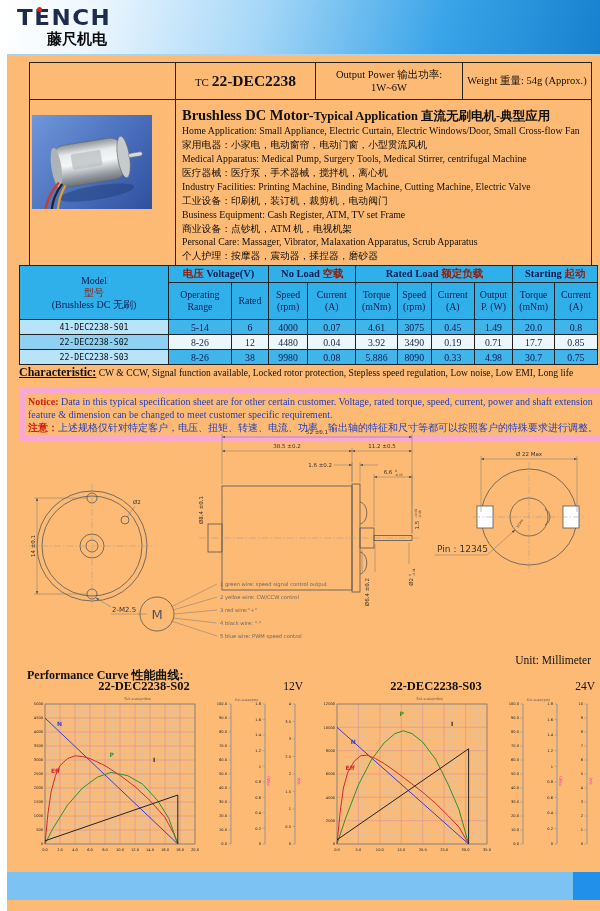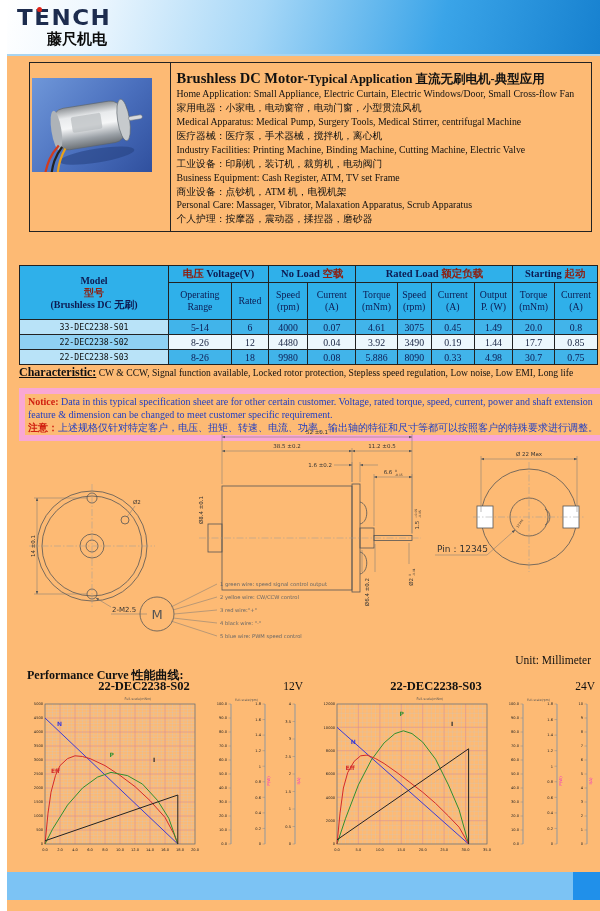--- a/index.html
+++ b/index.html
@@ -33,21 +33,21 @@
   .app-title .t1{font-weight:bold;font-size:14.5px;}
   .app-title .t2{font-weight:bold;font-size:12.5px;}
   .app-title .t3{font-weight:bold;font-size:12.5px;}
   .app-line{white-space:nowrap;font-size:9.8px;line-height:1.42;}
 
   
   .spec{position:absolute;left:12px;top:265px;width:579px;text-align:center;}
   .spec th,.spec td{border:1px solid #222;padding:0;}
   .spec .gh{background:#2fb0ea;font-size:10.5px;font-weight:bold;height:16px;color:#0d1b52;}
   .spec .sh{background:#2fb0ea;font-size:9.8px;font-weight:normal;height:36px;color:#0d1b52;line-height:1.25;}
-  .spec .mh{background:#2fb0ea;font-size:10px;font-weight:bold;color:#0d1b52;line-height:1.2;width:148px;}
+  .spec .mh{background:#2fb0ea;font-size:10px;font-weight:normal;color:#0d1b52;line-height:1.2;width:148px;}
   .spec .red{color:#8c2012;}
   .spec .rb td{background:#41b4ea;color:#0d1b52;}
   .spec .rl td{background:#ecf7fd;color:#15213f;}
   .spec td{font-size:9.8px;height:14px;}
   .spec td.m{font-family:"DejaVu Sans Mono",monospace;font-size:8.2px;background:#b9e3f8;color:#101010;}
   .spec td.m.m2{background:#8fd1f3;}
 
   .charblk{position:absolute;left:12px;top:361px;width:580px;line-height:1.2;white-space:nowrap;}
   .charblk .lab{font-weight:bold;font-size:12px;text-decoration:underline;}
   .charblk .en{font-size:9.6px;}
@@ -90,20 +90,34 @@
     <div class="brand">TENCH</div>
     <div class="brand-dot"></div>
     <div class="brand-cn">藤尺机电</div>
   </div>
   <div class="rstrip"></div>
   <div class="fbar"></div>
   <div class="faccent"></div>
 
   <table class="toptbl">
     <tbody>
+        <tr>
+      <td style="width:143px;height:34px;"></td>
+      <td style="width:137px;" class="tc-cell">
+        <span>TC</span>
+        <b>22-DEC2238</b>
+      </td>
+      <td style="width:144px;" class="two-line">
+        <div>Output Power  输出功率:</div>
+        <div>1W~6W</div>
+      </td>
+      <td class="two-line">
+        <span>Weight  重量: 54g (Approx.)</span>
+      </td>
+    </tr>
     <tr>
       <td class="photo-cell">
         <div class="photo">
           <svg width="120" height="94" viewBox="0 0 120 94">
             <defs>
               <linearGradient id="met" x1="0" y1="0" x2="0" y2="1">
                 <stop offset="0" stop-color="#8e9296"></stop>
                     <stop offset=".25" stop-color="#e8eaec"></stop>
                 <stop offset=".5" stop-color="#f5f6f7"></stop>
                     <stop offset=".8" stop-color="#9aa0a6"></stop>
@@ -193,49 +207,49 @@
           <th class="sh">
             <div>Torque</div>
             <div>(mNm)</div>
           </th>
           <th class="sh">
             <div>Current</div>
             <div>(A)</div>
           </th>
         </tr>
         <tr class="rb">
-          <td class="m">33-DEC2238-S01</td>
+          <td class="m">41-DEC2238-S01</td>
           <td>5-14</td>
           <td>6</td>
           <td>4000</td>
           <td>0.07</td>
           <td>4.61</td>
           <td>3075</td>
           <td>0.45</td>
           <td>1.49</td>
           <td>20.0</td>
           <td>0.8</td>
         </tr>
         <tr class="rl">
           <td class="m m2">22-DEC2238-S02</td>
           <td>8-26</td>
           <td>12</td>
           <td>4480</td>
           <td>0.04</td>
           <td>3.92</td>
           <td>3490</td>
           <td>0.19</td>
-          <td>1.44</td>
+          <td>0.71</td>
           <td>17.7</td>
           <td>0.85</td>
         </tr>
         <tr class="rb">
           <td class="m">22-DEC2238-S03</td>
           <td>8-26</td>
-          <td>18</td>
+          <td>38</td>
           <td>9980</td>
           <td>0.08</td>
           <td>5.886</td>
           <td>8090</td>
           <td>0.33</td>
           <td>4.98</td>
           <td>30.7</td>
           <td>0.75</td>
         </tr>
       </tbody>

